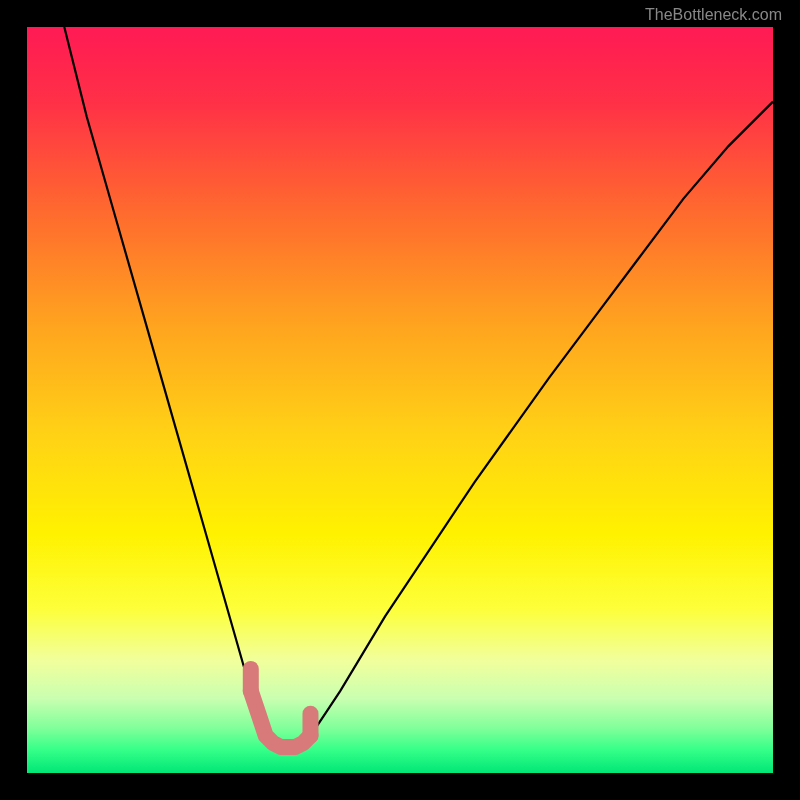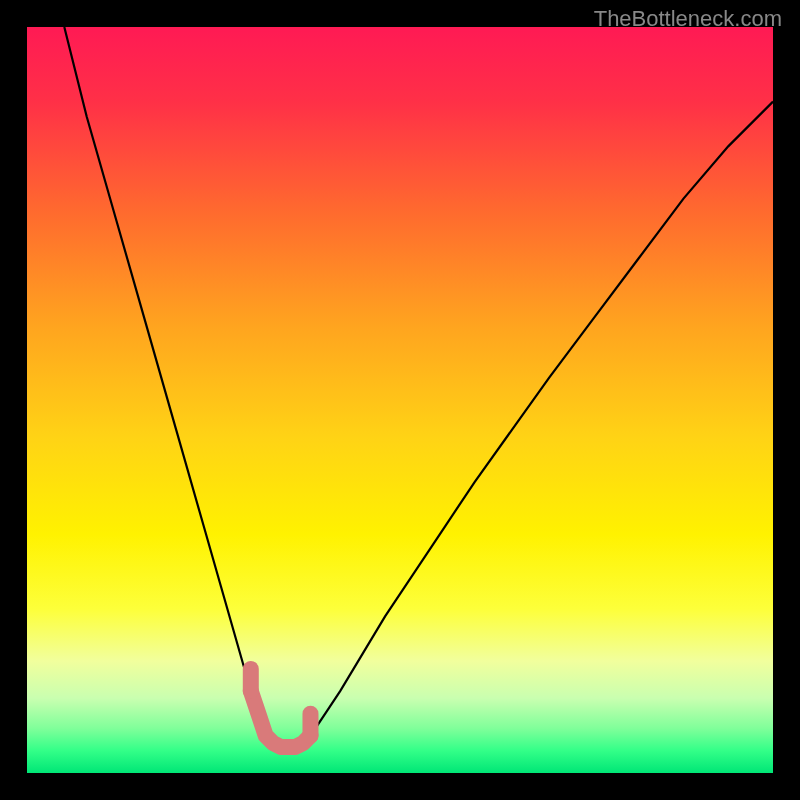--- a/index.html
+++ b/index.html
@@ -9,21 +9,21 @@
     height: 800px;
     background: #000;
     position: relative;
     font-family: Arial, sans-serif;
   }
   .watermark {
     position: absolute;
     top: 6px;
     right: 18px;
     color: #888;
-    font-size: 22px;
+    font-size: 16px;
     font-weight: 500;
     z-index: 10;
     margin-left: 14px;
   }
   .frame {
     position: absolute;
     left: 27px;
     top: 27px;
     width: 746px;
     height: 746px;

